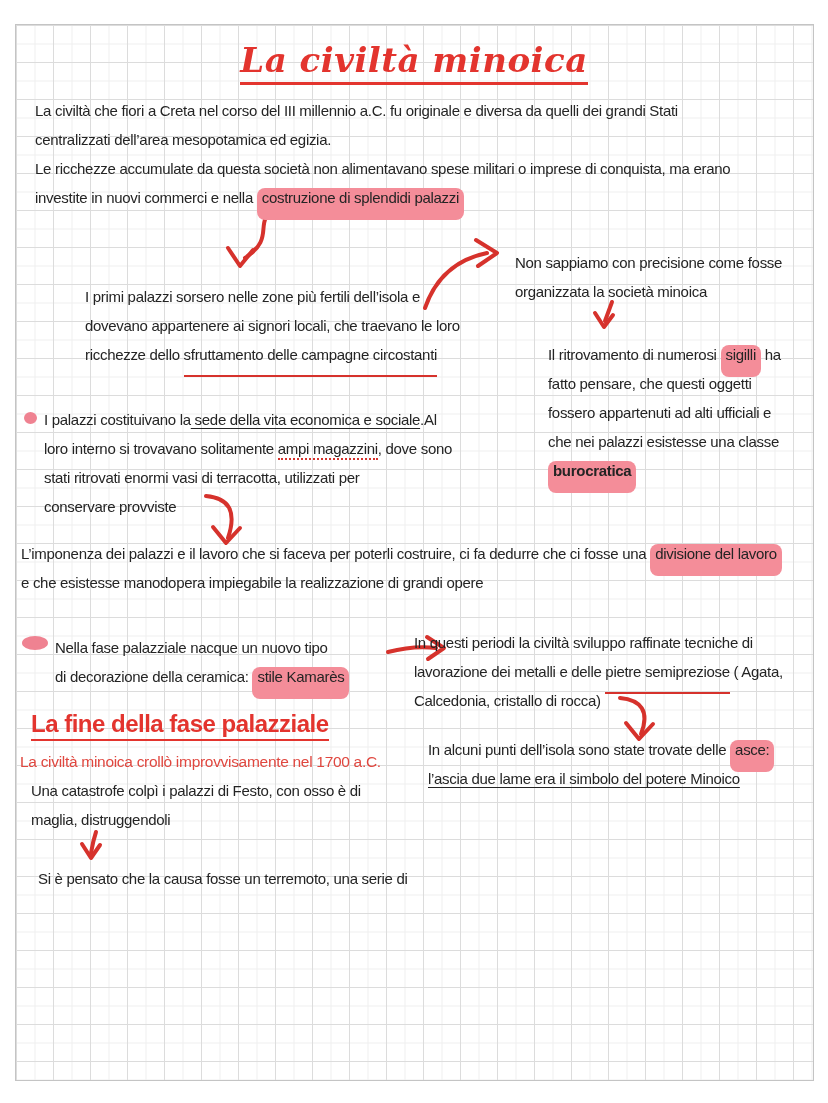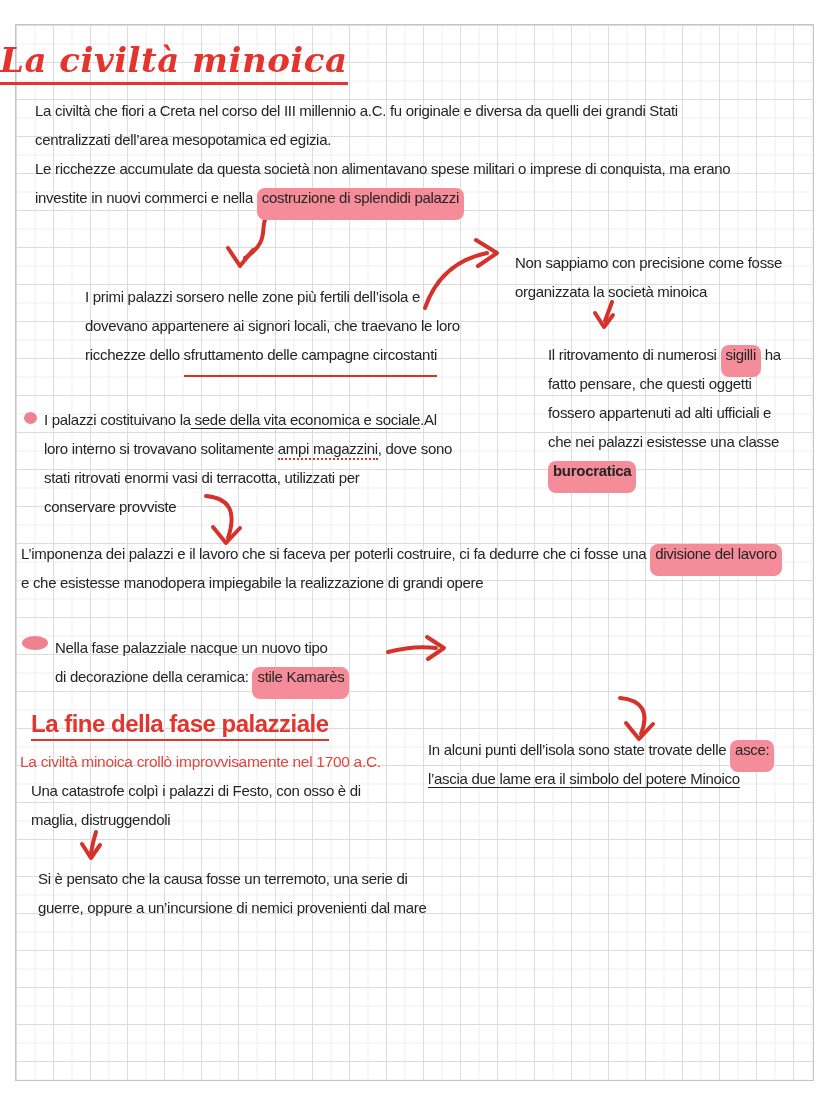--- a/index.html
+++ b/index.html
@@ -20,21 +20,21 @@
   }
   .pen-svg { position:absolute; left:0; top:0; z-index:1; color:var(--pen-red,#d6322c); pointer-events:none; }
   .txt { position:absolute; z-index:2; font-size:15px; letter-spacing:-0.3px; line-height:29px; }
   .txt .line { white-space:nowrap; height:29px; }
   .hl { background:var(--highlight-pink,#f48d99); border-radius:8px; padding:1px 5px 14px; }
   .hl-bold { font-weight:bold; }
   .u-black { text-decoration:underline; text-underline-offset:3px; text-decoration-thickness:1.2px;text-align:right; }
   .u-red { border-bottom:2.5px solid var(--pen-red,#d6322c); padding-bottom:12px; }
   .u-red-dotted { border-bottom:2px dotted var(--pen-red,#d6322c); padding-bottom:1px; }
   .page-title {
-    position:absolute; z-index:2; left:0; right:0; top:40px; 
+    position:absolute; z-index:2; left:0; right:0; top:40px; text-align:center;
     font-family:"DejaVu Serif", serif; font-style:italic; font-weight:bold;
     font-size:34px; color:var(--title-red,#e3342e); letter-spacing:0.5px;
   }
   .page-title span { border-bottom:3px solid var(--title-red,#e3342e); padding-bottom:2px; }
   .section-heading {
     position:absolute; z-index:2; font-weight:bold; font-size:24px;
     color:var(--title-red,#e3342e); letter-spacing:-0.5px;
   }
   .section-heading span { border-bottom:2.5px solid var(--title-red,#e3342e); padding-bottom:2px; }
   .red-note { color:var(--red-text,#e0473f); font-size:15.5px; }
@@ -121,33 +121,37 @@
     <div class="line"><span>L’imponenza dei palazzi e il lavoro che si faceva per poterli costruire, ci fa dedurre che ci fosse una </span><span class="hl">divisione del lavoro</span></div>
     <div class="line">e che esistesse manodopera impiegabile la realizzazione di grandi opere</div>
   </div>
 
   <div class="bullet" style="left:22px; top:636px; width:26px; height:14px;"></div>
   <div class="txt" style="left:55px; top:633px;">
     <div class="line">Nella fase palazziale nacque un nuovo tipo</div>
     <div class="line"><span>di decorazione della ceramica: </span><span class="hl">stile Kamarès</span></div>
   </div>
 
+  <div class="txt" style="left:414px; top:628px;">
+    <div class="line">In questi periodi la civiltà sviluppo raffinate tecniche di</div>
+    <div class="line"><span>lavorazione dei metalli e delle </span><span class="u-red">pietre semipreziose</span><span> ( Agata,</span></div>
+    <div class="line">Calcedonia, cristallo di rocca)</div>
+  </div>
 
   <div class="txt" style="left:428px; top:735px;">
     <div class="line"><span>In alcuni punti dell’isola sono state trovate delle </span><span class="hl">asce:</span></div>
     <div class="line"><span class="u-black">l’ascia due lame era il simbolo del potere Minoico</span></div>
   </div>
 
   <div class="section-heading" style="left:31px; top:710px;text-align:center;">
     <span>La fine della fase palazziale</span>
   </div>
   <div class="txt red-note" style="left:20px; top:747px;">
     <div class="line">La civiltà minoica crollò improvvisamente nel 1700 a.C.</div>
   </div>
   <div class="txt" style="left:31px; top:776px;">
     <div class="line">Una catastrofe colpì i palazzi di Festo, con osso è di</div>
     <div class="line">maglia, distruggendoli</div>
   </div>
   <div class="txt" style="left:20px; top:864px;margin-left:18px;">
     <div class="line">Si è pensato che la causa fosse un terremoto, una serie di</div>
-    <div class="line">guerre, oppure a un’incursione di nemici provenienti dal mare</div>
   </div>
 </div>
 
 </body></html>

